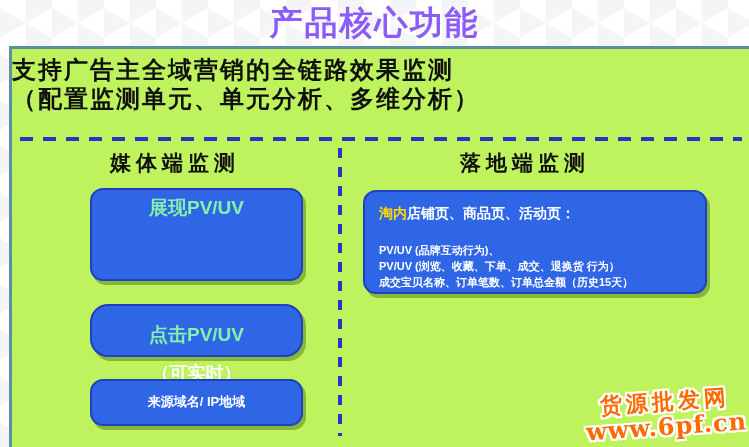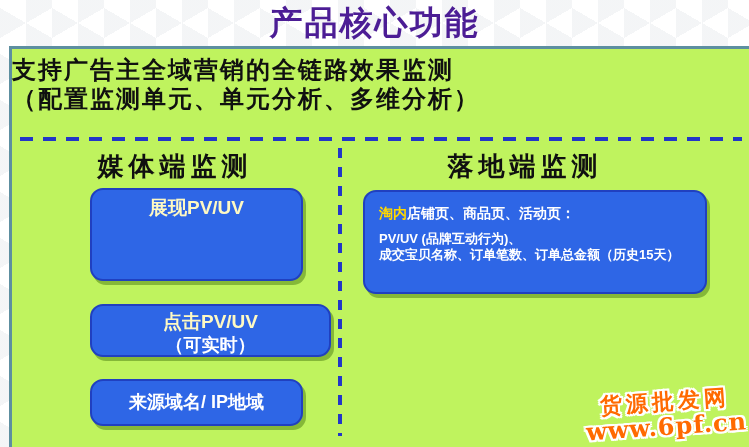--- a/index.html
+++ b/index.html
@@ -10,21 +10,21 @@
   }
   
   #page::before{
     content:"";position:absolute;inset:0;
     background:repeating-conic-gradient(rgba(175,185,195,0.14) 0 60deg, rgba(255,255,255,0) 60deg 120deg);
     background-size:52px 46px;
     pointer-events:none;
   }
   .slide-title{
     position:absolute;top:1px;left:0;width:100%;text-align:center;
-    font-size:33px;font-weight:bold;color:#4c1d95;letter-spacing:2px;
+    font-size:33px;font-weight:bold;color:#8b5cf6;letter-spacing:2px;
     font-family:"Liberation Sans", sans-serif;z-index:3;
   }
   .panel{
     position:absolute;left:9px;top:46px;width:740px;height:401px;
     background:#bff35e;
     border-top:3px solid #5d8fa0;border-left:3px solid #5d8fa0;
     box-sizing:border-box;z-index:2;
   }
   .panel-header{
     position:absolute;top:7px;left:0;width:100%;text-align:left;
@@ -34,42 +34,42 @@
   .h-dash{
     position:absolute;left:8px;top:88px;width:722px;height:4px;
     background:repeating-linear-gradient(90deg,#2236c8 0 13px,transparent 13px 23px);
   }
   .v-dash{
     position:absolute;left:326px;top:99px;width:4px;height:288px;
     background:repeating-linear-gradient(180deg,#2236c8 0 10px,transparent 10px 19px);
   }
   .col-header{
     position:absolute;top:100px;text-align:center;
-    color:#101010;font-weight:bold;font-size:26px;letter-spacing:5px;
+    color:#101010;font-weight:bold;font-size:21px;letter-spacing:5px;
     font-family:"Liberation Serif", serif;
   }
   .col-header.left{left:0;width:326px;}
   .col-header.right{left:310px;width:406px;}
   .bluebox{
     position:absolute;background:#2e66e6;border:2px solid #2040c0;
     border-radius:13px;box-sizing:border-box;
     box-shadow:3px 4px 0 rgba(85,135,25,0.55);
     color:#ffffff;font-weight:bold;text-align:center;
   }
   .box1{left:78px;top:139px;width:213px;height:93px;padding-top:7px;}
-  .box2{left:78px;top:255px;width:241px;height:53px;padding-top:5px;}
+  .box2{left:78px;top:255px;width:213px;height:53px;padding-top:18px;border-radius:18px;}
   .box3{left:78px;top:330px;width:213px;height:47px;}
   .boxR{left:351px;top:141px;width:344px;height:104px;text-align:left;padding:9px 10px 0 14px;}
-  .box-title{font-size:19px;line-height:22px;color:#fef9c3;}
+  .box-title{font-size:19px;line-height:22px;color:#86efac;}
   .box-body{font-size:17px;line-height:22px;margin-top:7px;}
-  .box2 .box-body{margin-top:1px;font-size:18px;}
-  .box3 .box-body{margin-top:0;line-height:42px;font-size:18px;text-align:center;}
+  .box2 .box-body{margin-top:16px;font-size:18px;}
+  .box3 .box-body{margin-top:0;line-height:42px;font-size:13px;text-align:center;}
   .boxR .box-title{font-size:14px;line-height:24px;color:#ffffff;}
   .boxR .hl{color:#ffd800;}
-  .boxR .box-lines{font-size:13px;line-height:16px;margin-top:6px;}
+  .boxR .box-lines{font-size:11px;line-height:16px;margin-top:17px;}
   .watermark{
     position:absolute;right:3px;bottom:7px;text-align:center;z-index:4;
     transform:rotate(-4deg);
     color:#ff6a00;font-weight:bold;font-family:"DejaVu Serif", serif;
     text-shadow:-2px -2px 0 #fff,2px -2px 0 #fff,-2px 2px 0 #fff,2px 2px 0 #fff,
                 0 -2px 0 #fff,0 2px 0 #fff,-2px 0 0 #fff,2px 0 0 #fff;
   }
   .watermark .wm1{font-size:22px;line-height:25px;letter-spacing:4px;}
   .watermark .wm2{font-size:24px;line-height:26px;letter-spacing:1px;}
 </style>
@@ -105,20 +105,21 @@
     <div class="bluebox box3">
       <div class="box-body">来源域名/ IP地域</div>
     </div>
 
     <div class="bluebox boxR">
       <div class="box-title">
         <span class="hl">淘内</span><span>店铺页、商品页、活动页：</span>
       </div>
       <div class="box-lines">
         <div>PV/UV (品牌互动行为)、</div>
+        <div>PV/UV (浏览、收藏、下单、成交、退换货 行为）</div>
         <div>成交宝贝名称、订单笔数、订单总金额（历史15天）</div>
       </div>
     </div>
 
   </div>
 
   <div class="watermark">
     <div class="wm1">货源批发网</div>
     <div class="wm2">www.6pf.cn</div>
   </div>

